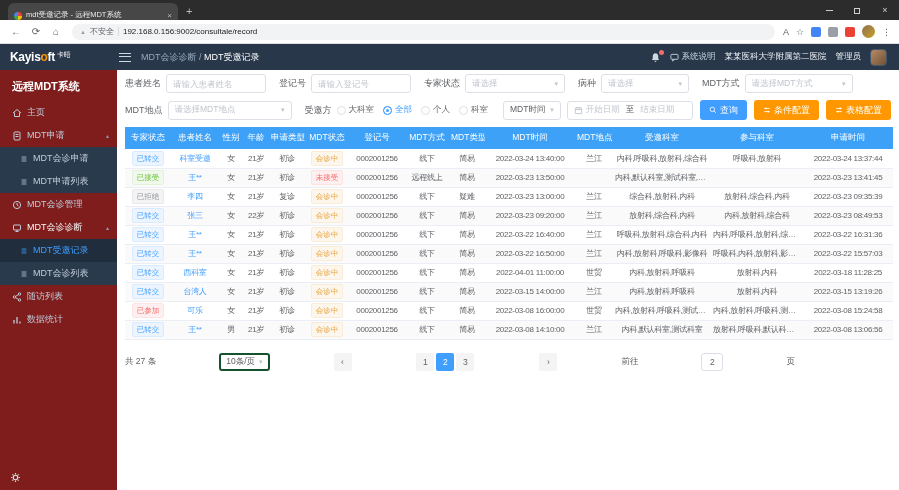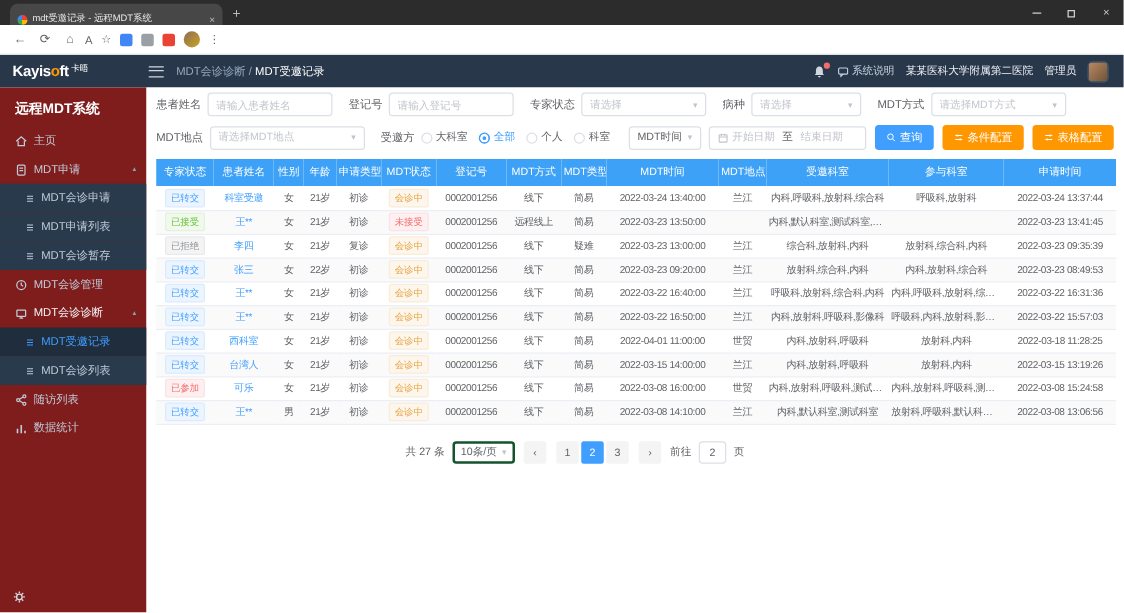--- a/index.html
+++ b/index.html
@@ -87,21 +87,21 @@
 .tbl tbody tr:nth-child(even){background:#fafafa}
 .badge{display:inline-block;font-size:7.5px;line-height:1;padding:2.5px 4px;border-radius:2px;border:1px solid;letter-spacing:0}
 .b-blue{color:#409eff;background:#ecf5ff;border-color:#d9ecff}
 .b-green{color:#67c23a;background:#f0f9eb;border-color:#e1f3d8}
 .b-grey{color:#909399;background:#f4f4f5;border-color:#e9e9eb}
 .b-orange{color:#e6a23c;background:#fdf6ec;border-color:#faecd8}
 .b-red{color:#f56c6c;background:#fef0f0;border-color:#fde2e2}
 .plink{color:#409eff;text-decoration:none;cursor:pointer}
 
 
-.pager{display:flex;align-items:center;justify-content:center;margin-top:13px;padding-right:96px;font-size:8.5px;color:#606266;gap:6px}
+.pager{display:flex;align-items:center;justify-content:space-between;margin-top:13px;padding-right:96px;font-size:8.5px;color:#606266;gap:6px}
 .psel{height:18px;border:2px solid #14532d;border-radius:3px;display:flex;align-items:center;padding:0 5px;gap:4px;color:#606266}
 .psel .caret{color:#c0c4cc;font-size:7px}
 .pbtn{min-width:18px;height:18px;border:none;background:#f4f4f5;border-radius:2px;font-size:8.5px;color:#606266;cursor:pointer;margin:0 1px}
 .pbtn.active{background:#409eff;color:#fff}
 .goto-input{width:22px;height:18px;border:1px solid #dcdfe6;border-radius:3px;text-align:center;font-size:8.5px;color:#606266;outline:none}
 svg{display:block}
 </style>
 </head>
 <body>
 
@@ -115,20 +115,26 @@
   <div class="win-controls">
     <span class="wc wc-min"><i></i></span>
     <span class="wc wc-max"><i></i></span>
     <span class="wc">×</span>
   </div>
 </div>
 <div class="addressbar">
   <span class="nav-ic">←</span>
   <span class="nav-ic">⟳</span>
   <span class="nav-ic">⌂</span>
+  <div class="url-pill">
+    <span class="url-warn">▲</span>
+    <span>不安全</span>
+    <span class="url-sep"></span>
+    <span class="url-text">192.168.0.156:9002/consultale/record</span>
+  </div>
   <div class="abar-right">
     <span class="tool">A</span>
     <span class="tool">☆</span>
     <span class="ext" style="background:#4285f4"></span>
     <span class="ext" style="background:#9aa0a6"></span>
     <span class="ext" style="background:#ea4335"></span>
     <span class="b-avatar"></span>
     <span class="tool">⋮</span>
   </div>
 </div>
@@ -184,26 +190,20 @@
       <svg class="ic" width="8" height="8" viewBox="0 0 10 10">
           <path d="M2 2.5h6M2 5h6M2 7.5h6" stroke="#bfcbd9"></path>
         </svg>
       <span>MDT会诊申请</span>
     </div>
     <div class="mi sub">
       <svg class="ic" width="8" height="8" viewBox="0 0 10 10">
           <path d="M2 2.5h6M2 5h6M2 7.5h6" stroke="#bfcbd9"></path>
         </svg>
       <span>MDT申请列表</span>
-    </div>
-    <div class="mi sub">
-      <svg class="ic" width="8" height="8" viewBox="0 0 10 10">
-          <path d="M2 2.5h6M2 5h6M2 7.5h6" stroke="#bfcbd9"></path>
-        </svg>
-      <span>MDT会诊暂存</span>
     </div>
 
     <div class="mi">
       <svg class="ic" width="10" height="10" viewBox="0 0 10 10">
           <circle cx="5" cy="5" r="3.6" fill="none" stroke="#bfcbd9"></circle>
           <path d="M5 3v2l1.5 1" fill="none" stroke="#bfcbd9"></path>
         </svg>
       <span>MDT会诊管理</span>
     </div>
 

